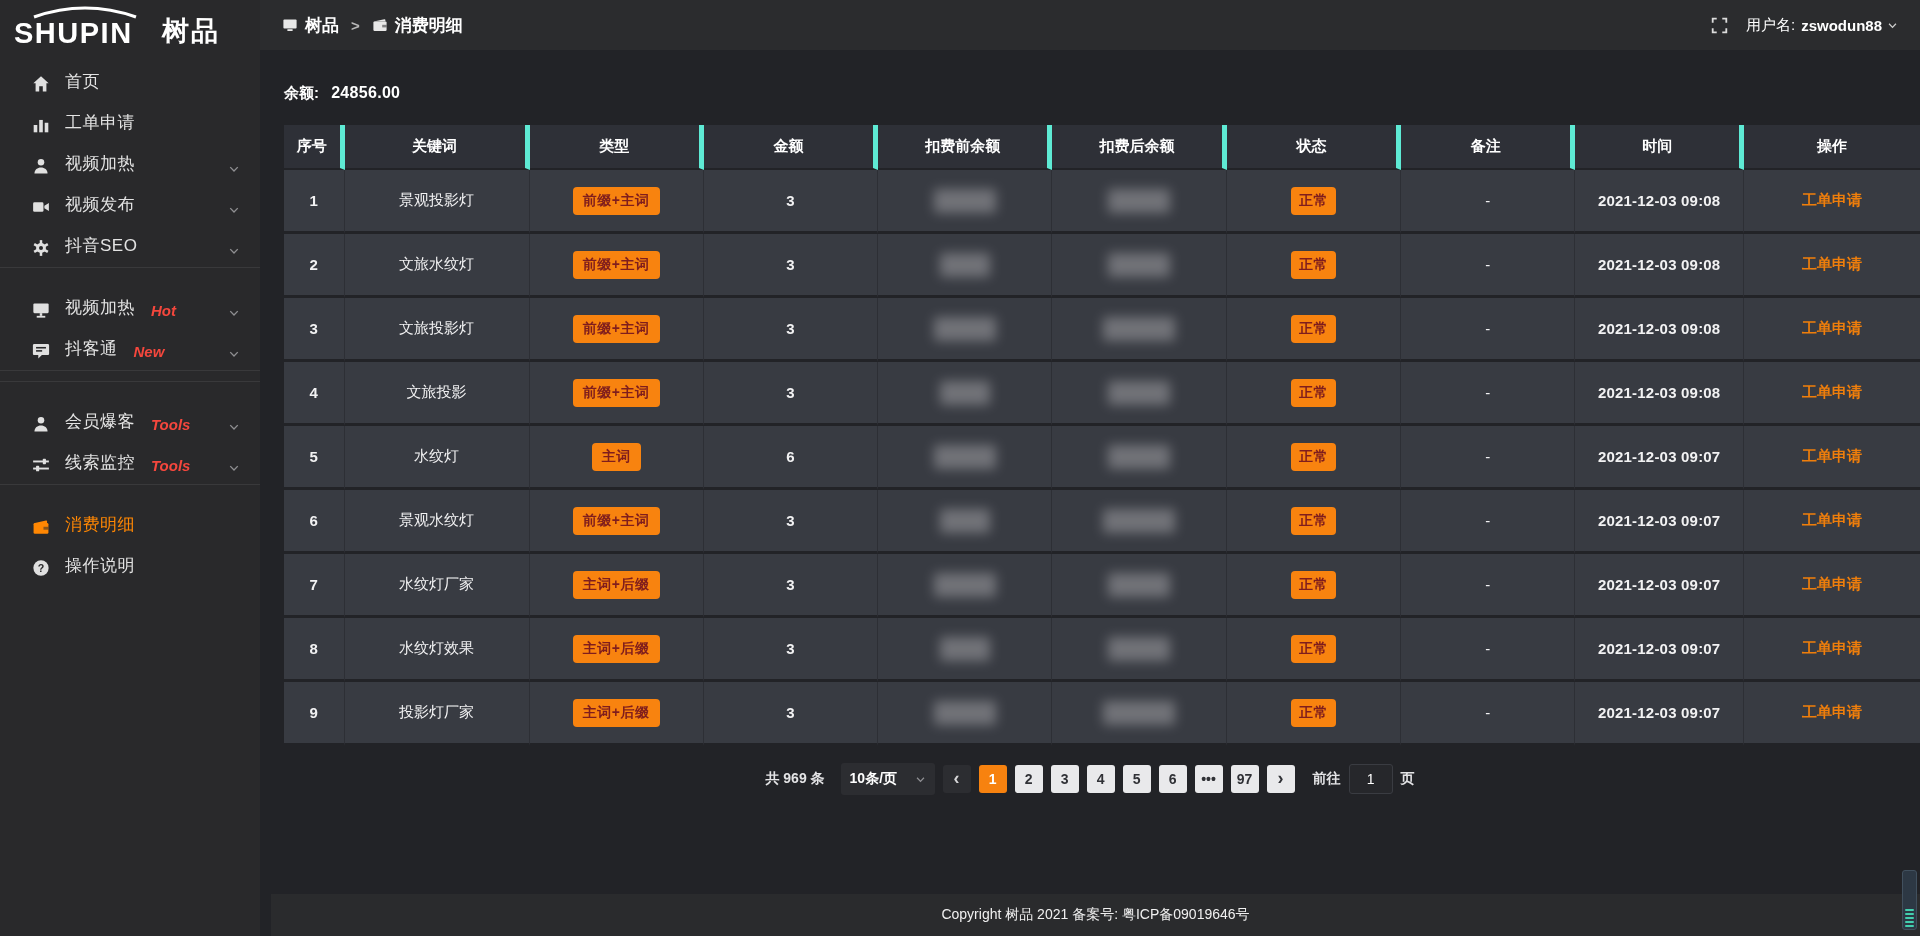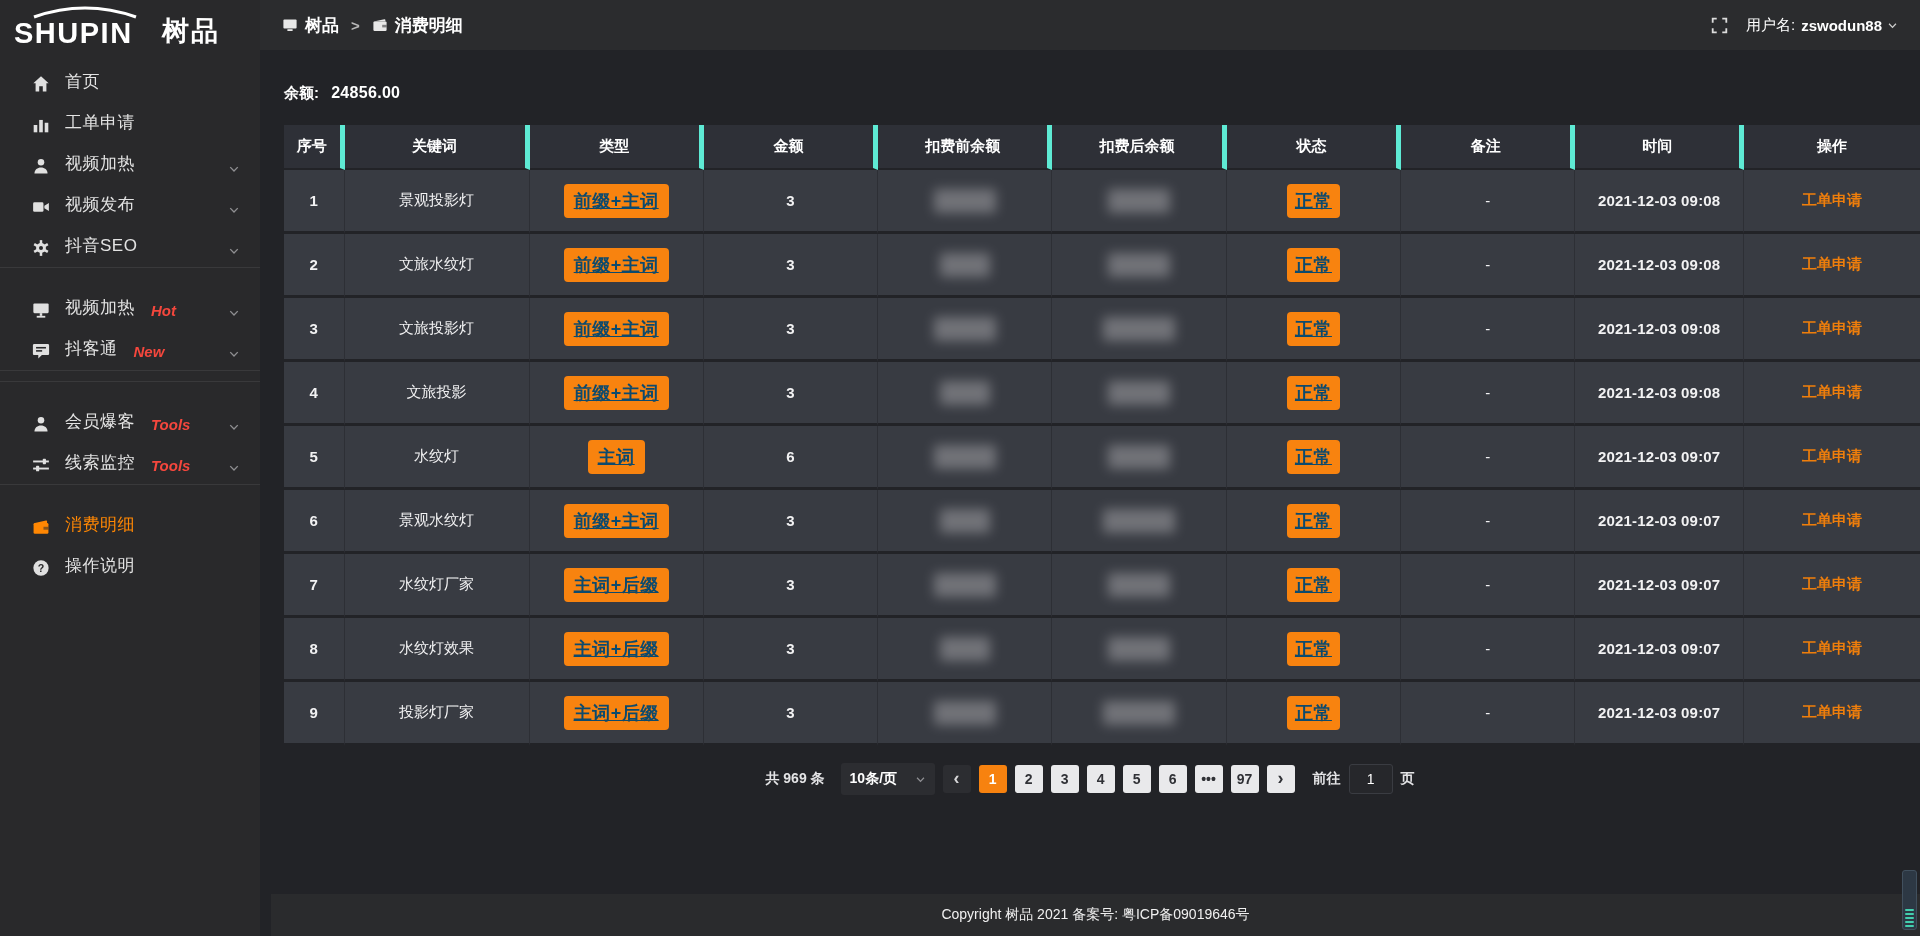--- a/index.html
+++ b/index.html
@@ -38,21 +38,21 @@
   
   .content { position:absolute; left:260px; right:0; top:50px; bottom:0; background:#222327; }
   .balance { margin:34px 24px 0 24px; color:#fff; font-size:15px; font-weight:bold; }
   .balance b { margin-left:8px; font-size:16px; letter-spacing:.3px; }
 
   table.data { width:1636px; margin:22px 24px 0 24px; border-collapse:separate; border-spacing:0; table-layout:fixed; }
   table.data th { background:#2e3037; color:#fff; font-size:15px; font-weight:bold; height:45px; border-right:5px solid #5eead4; border-bottom:2px solid #222327; text-align:center; }
   table.data th:last-child { border-right:none; }
   table.data td { background:#383b42; color:#f2f2f3; font-size:15px; height:64px; text-align:center; border-right:1px solid #2d2f35; border-bottom:3px solid #222327; }
   table.data td:last-child { border-right:none; }
-  .badge { display:inline-block; background:#f8830f; color:#0c4a6e; font-size:18px; font-weight:bold; padding:5px 10px; border-radius:4px; letter-spacing:.5px;text-decoration:underline; }
+  .badge { display:inline-block; background:#f8830f; color:#7f1d1d; font-size:14px; font-weight:bold; padding:5px 10px; border-radius:4px; letter-spacing:.5px; }
   .badge.status { padding:5px 8px; }
   .cell-num { font-weight:bold; }
   .time-cell { font-weight:bold; letter-spacing:.2px; }
   .blur-block { width:62px; height:24px; margin:0 auto; background:#97979c; border-radius:2px; filter:blur(6px); opacity:.6; }
   tr:nth-child(2n) .blur-a { width:50px; }
   tr:nth-child(3n) .blur-b { width:72px; }
   .action-link { color:#ef7e0b; font-size:15px; font-weight:bold; cursor:pointer; }
 
   
   .pagination { display:flex; align-items:center; justify-content:center; gap:8px; margin-top:17px; color:#e4e4e6; font-size:14px; }

